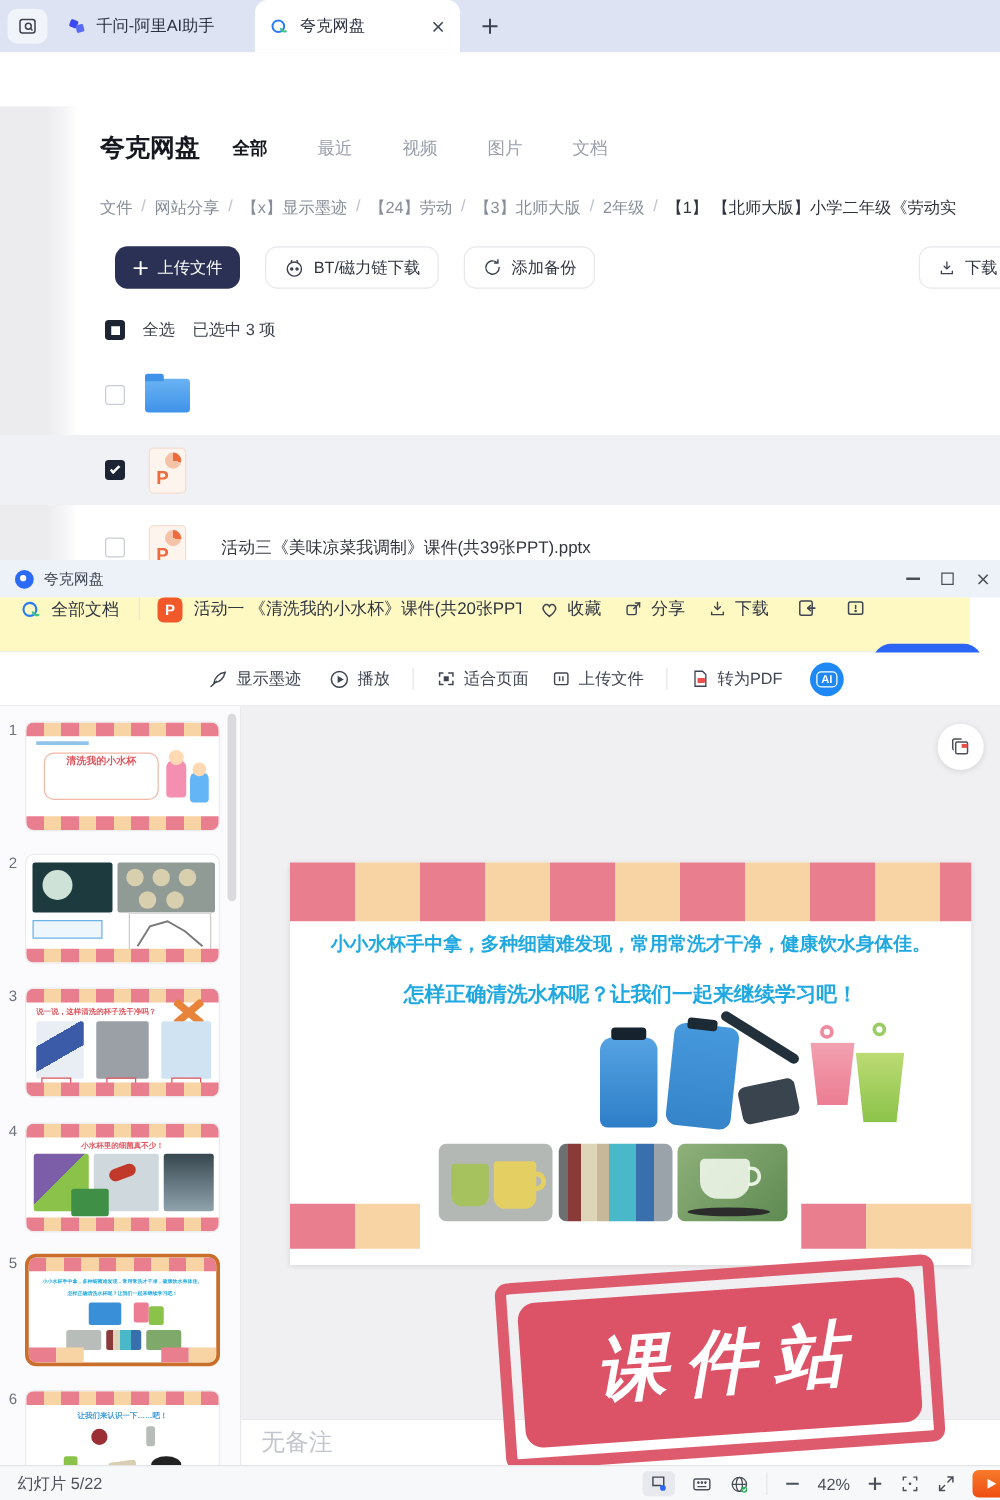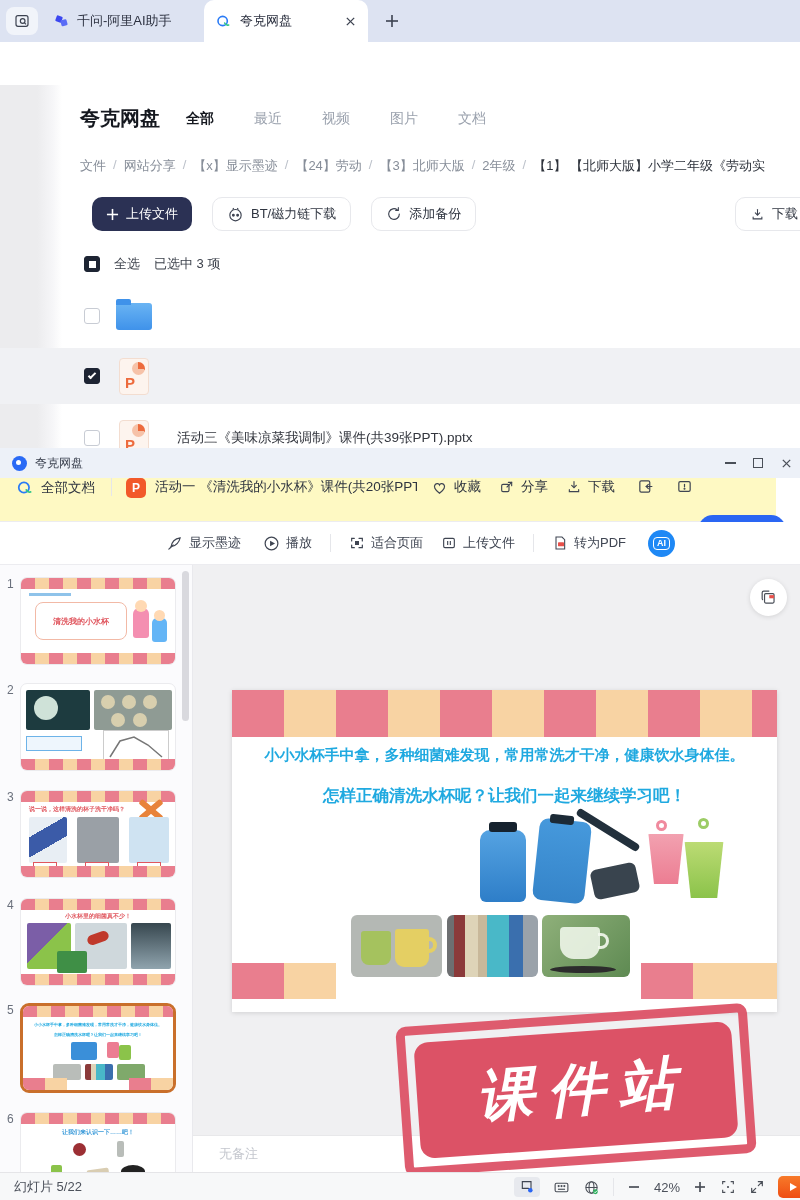--- a/index.html
+++ b/index.html
@@ -84,21 +84,21 @@
 .bb{position:absolute;top:0;height:36px}
 .photo{position:absolute;top:225px;height:62px;border-radius:6px;overflow:hidden}
 
 
 .stamp{position:absolute;left:400px;top:567px;width:352px;height:150px;transform:rotate(-4deg);z-index:30}
 .stamp .outer{position:absolute;inset:0;border:9px solid #dc5266;border-radius:10px;opacity:.95}
 .stamp .inner{position:absolute;inset:17px;background:#dc5266;border-radius:14px;display:flex;align-items:center;justify-content:center}
 .stamp .txt{color:#fff;font-size:57px;font-weight:900;font-style:italic;letter-spacing:14px;text-indent:14px;white-space:nowrap}
 
 .notesbar{position:absolute;left:193px;top:570px;right:0;height:37px;background:#fff;border-top:1px solid #e8e8ea;display:flex;align-items:center;z-index:10}
-.notesbar span{margin-left:26px;font-size:13px;color:#c3c6cd}
+.notesbar span{margin-left:16px;font-size:19px;color:#c3c6cd}
 .statusbar{position:absolute;left:0;top:724px;width:800px;height:28px;background:#f7f8f9;border-top:1px solid #e5e5e8;display:flex;align-items:center;z-index:40}
 .statusbar .slidecount{margin-left:14px;font-size:13px;color:#4c515b}
 .sright{position:absolute;right:-8px;top:0;height:28px;display:flex;align-items:center;gap:13px}
 .sico{display:flex;align-items:center;justify-content:center}
 .sico.active{background:#e7e9ee;border-radius:4px;padding:2px 5px}
 .zoomtxt{font-size:13px;color:#4c515b}
 .playbtn{width:30px;height:22px;border-radius:5px;background:linear-gradient(#f77a2a,#ef4d12);display:flex;align-items:center;justify-content:center}
 .tri{width:0;height:0;border-left:7px solid #fff;border-top:4.5px solid transparent;border-bottom:4.5px solid transparent}
 
 
@@ -378,21 +378,21 @@
         </div>
     </div>
 
     <div class="vcontent">
 
       <div class="sidebar">
         <span class="thumbnum" style="top:12px">1</span>
         <div class="thumb" style="top:12px">
           <div class="tband" style="top:0"></div>
           <div style="position:absolute;left:8px;top:15px;width:42px;height:3px;background:#8fc3ea"></div>
-          <div style="position:absolute;left:14px;top:24px;width:92px;height:38px;border:1px solid #f2b9a6;border-radius:8px;display:flex;align-items:center;justify-content:center">
+          <div style="position:absolute;left:14px;top:24px;width:92px;height:38px;border:1px solid #f2b9a6;border-radius:8px;display:flex;justify-content:center">
             <span class="microtitle" style="position:static;font-size:8px;color:#e0565e">清洗我的小水杯</span>
           </div>
           <div style="position:absolute;right:26px;top:30px;width:16px;height:30px;background:#f48fb1;border-radius:6px 6px 3px 3px"></div>
           <div style="position:absolute;right:28px;top:22px;width:12px;height:12px;background:#ffd9b3;border-radius:50%"></div>
           <div style="position:absolute;right:8px;top:40px;width:15px;height:24px;background:#64b5f6;border-radius:5px 5px 3px 3px"></div>
           <div style="position:absolute;right:10px;top:32px;width:11px;height:11px;background:#ffd9b3;border-radius:50%"></div>
           <div class="tband" style="bottom:0"></div>
         </div>
 
         <span class="thumbnum" style="top:118px">2</span>

